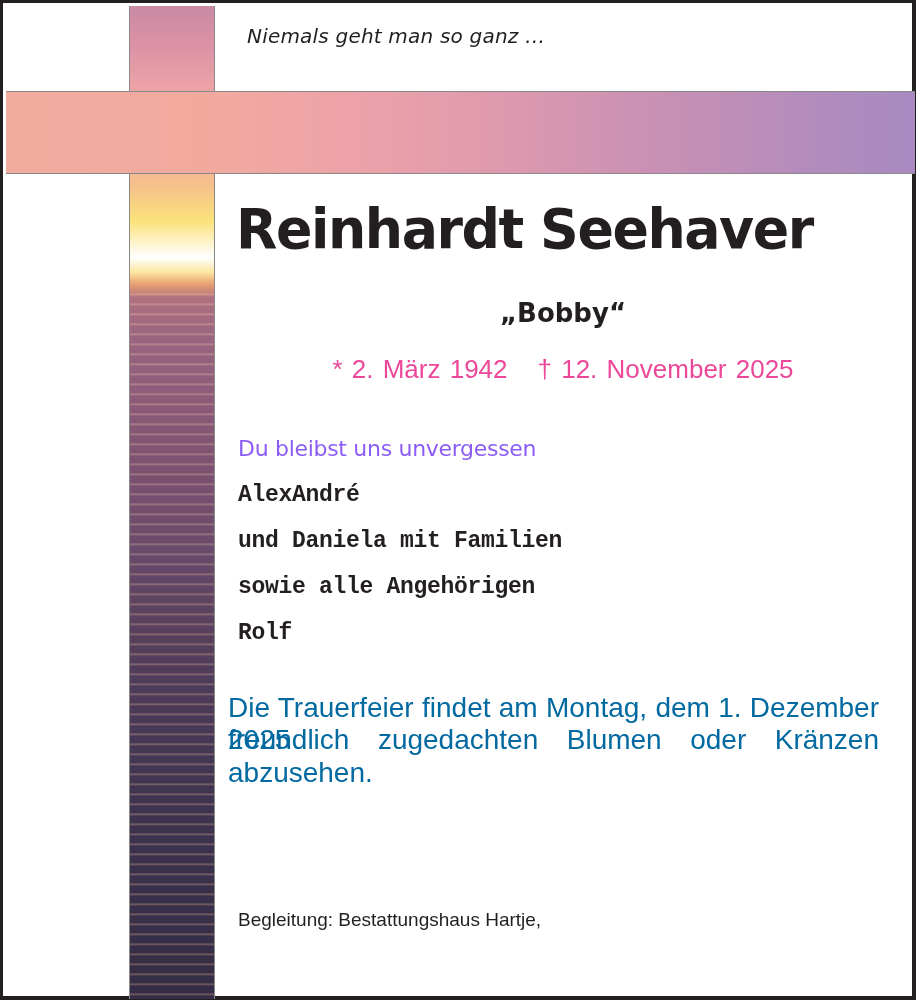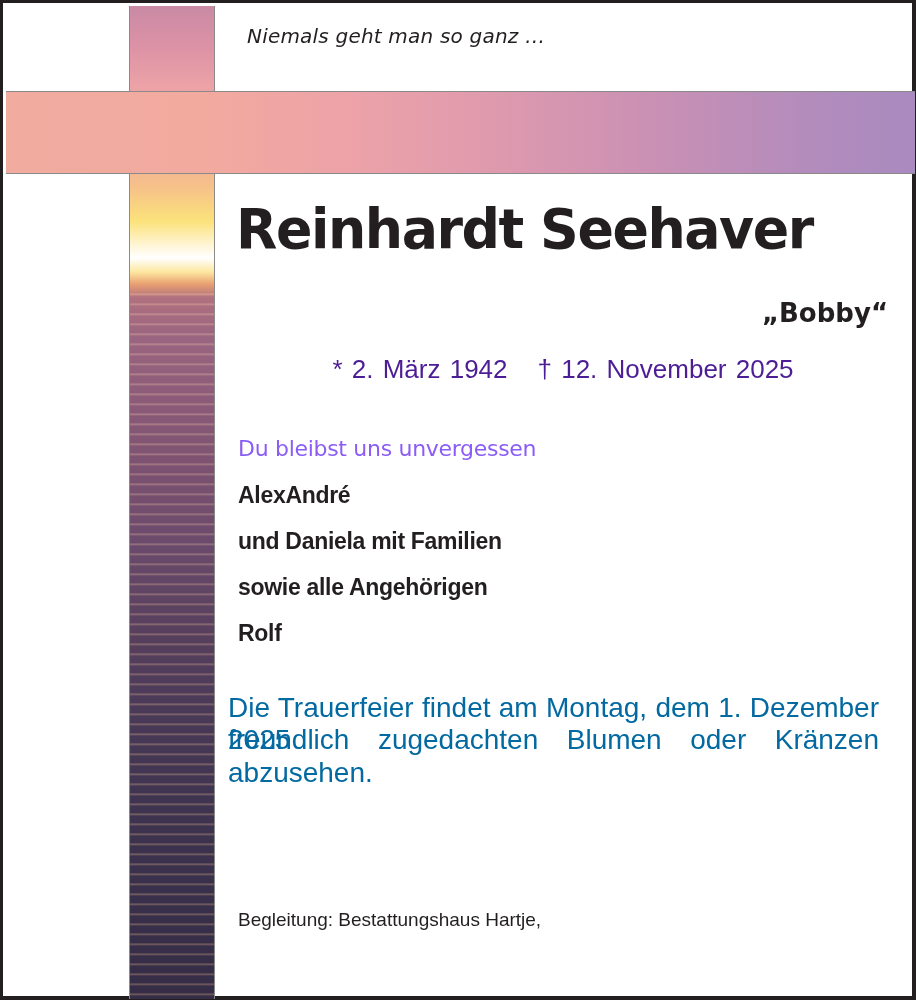--- a/index.html
+++ b/index.html
@@ -44,37 +44,37 @@
       font-family: "DejaVu Sans", sans-serif; font-style: italic;
       font-size: 20px; color: #231f20; letter-spacing: 0.2px; margin-left: 9px;
     }
     .name {
       position: absolute; left: 236px; top: 196px; width: 660px;
       font-family: "DejaVu Sans", sans-serif; font-weight: bold;
       font-size: 56px; color: #231f20; letter-spacing: -1.5px; white-space: nowrap;
       transform: scaleX(0.96); transform-origin: left top;
     }
     .nickname {
-      position: absolute; left: 238px; top: 298px; width: 650px; text-align: right;
+      position: absolute; left: 238px; top: 298px; width: 650px; text-align: center;
       font-family: "DejaVu Sans", sans-serif; font-weight: bold;
       font-size: 26px; color: #231f20;
     }
     .dates {
       position: absolute; left: 238px; top: 354px; width: 650px; text-align: center;
-      font-family: "Liberation Sans", sans-serif; font-size: 26px; color: #4c1d95;
+      font-family: "Liberation Sans", sans-serif; font-size: 26px; color: #ec4899;
       word-spacing: 2px;
     }
     .dates .gap { display: inline-block; width: 30px; }
     .mourners { position: absolute; left: 238px; top: 434px; }
     .mourners .intro {
       font-family: "DejaVu Sans", sans-serif; font-size: 22px; color: #8b5cf6;
       height: 46px; line-height: 30px; letter-spacing: -0.3px;
     }
     .mourners .family {
-      font-family: Liberation Sans, sans-serif; font-weight: bold; font-size: 23px;
+      font-family: Liberation Mono, monospace; font-weight: bold; font-size: 23px;
       color: #231f20; height: 46px; line-height: 30px; letter-spacing: -0.3px;
     }
     .ceremony {
       position: absolute; left: 228px; top: 692px; width: 651px;
       font-family: "Liberation Sans", sans-serif; font-size: 28px; color: #0369a1;
       line-height: 32.4px; text-align: justify;
     }
     .ceremony .line { display: block; text-align: justify; text-align-last: justify; height: 32.4px; }
     .ceremony .line.last { text-align-last: justify; }
     .undertaker {

